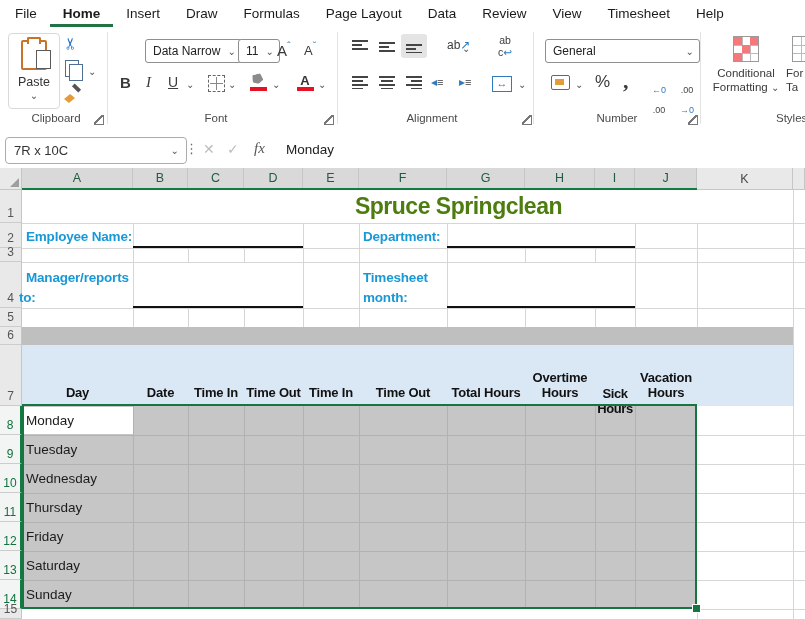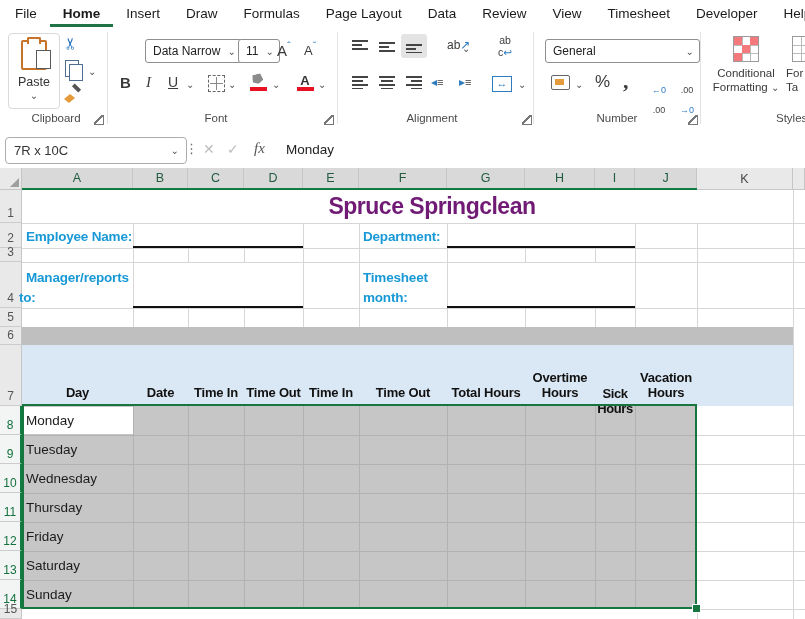--- a/index.html
+++ b/index.html
@@ -78,21 +78,20 @@
   <span class="tab" style="margin-left:2px">File</span>
   <span class="tab active">Home</span>
   <span class="tab">Insert</span>
   <span class="tab">Draw</span>
   <span class="tab">Formulas</span>
   <span class="tab">Page Layout</span>
   <span class="tab">Data</span>
   <span class="tab">Review</span>
   <span class="tab">View</span>
   <span class="tab">Timesheet</span>
-  <span class="tab">Developer</span>
   <span class="tab">Help</span>
 </div>
 
 <div id="ribbon">
   <div class="gdiv" style="left:107px"></div>
   <div class="gdiv" style="left:337px"></div>
   <div class="gdiv" style="left:533px"></div>
   <div class="gdiv" style="left:700px"></div>
 
   <div class="ppbox">
@@ -294,21 +293,21 @@
         <div class="gl" style="left: 22px; top: 412px; width: 675px; height: 1px; background: rgb(178, 178, 178);"></div>
       </div>
 
   <div class="abs" style="left:23px;top:239px;width:110px;height:27px;background:#fff;z-index:5"></div>
 
   <div class="abs" style="left:133px;top:78px;width:170px;height:2px;background:#111;z-index:4"></div>
   <div class="abs" style="left:447px;top:78px;width:188px;height:2px;background:#111;z-index:4"></div>
   <div class="abs" style="left:133px;top:138px;width:170px;height:2px;background:#111;z-index:4"></div>
   <div class="abs" style="left:447px;top:138px;width:188px;height:2px;background:#111;z-index:4"></div>
 
-  <div class="abs" style="left:302px;top:25px;width:260px;text-align:center;font-size:23px;font-weight:700;color:#701a75;letter-spacing:-0.5px;z-index:6">Spruce Springclean</div>
+  <div class="abs" style="left:302px;top:25px;width:260px;text-align:right;font-size:23px;font-weight:700;color:#4d7c0f;letter-spacing:-0.5px;z-index:6">Spruce Springclean</div>
 
   <div class="bluelabel" style="left:26px;top:61px">Employee Name:</div>
   <div class="bluelabel" style="left:363px;top:61px">Department:</div>
   <div class="bluelabel" style="left:26px;top:102px">Manager/reports</div>
   <div class="bluelabel" style="left:19px;top:122px">to:</div>
   <div class="bluelabel" style="left:363px;top:102px">Timesheet</div>
   <div class="bluelabel" style="left:363px;top:122px">month:</div>
 
   <div class="thead" style="left:22px;top:177px;width:111px;height:61px">
         <span>Day</span>

